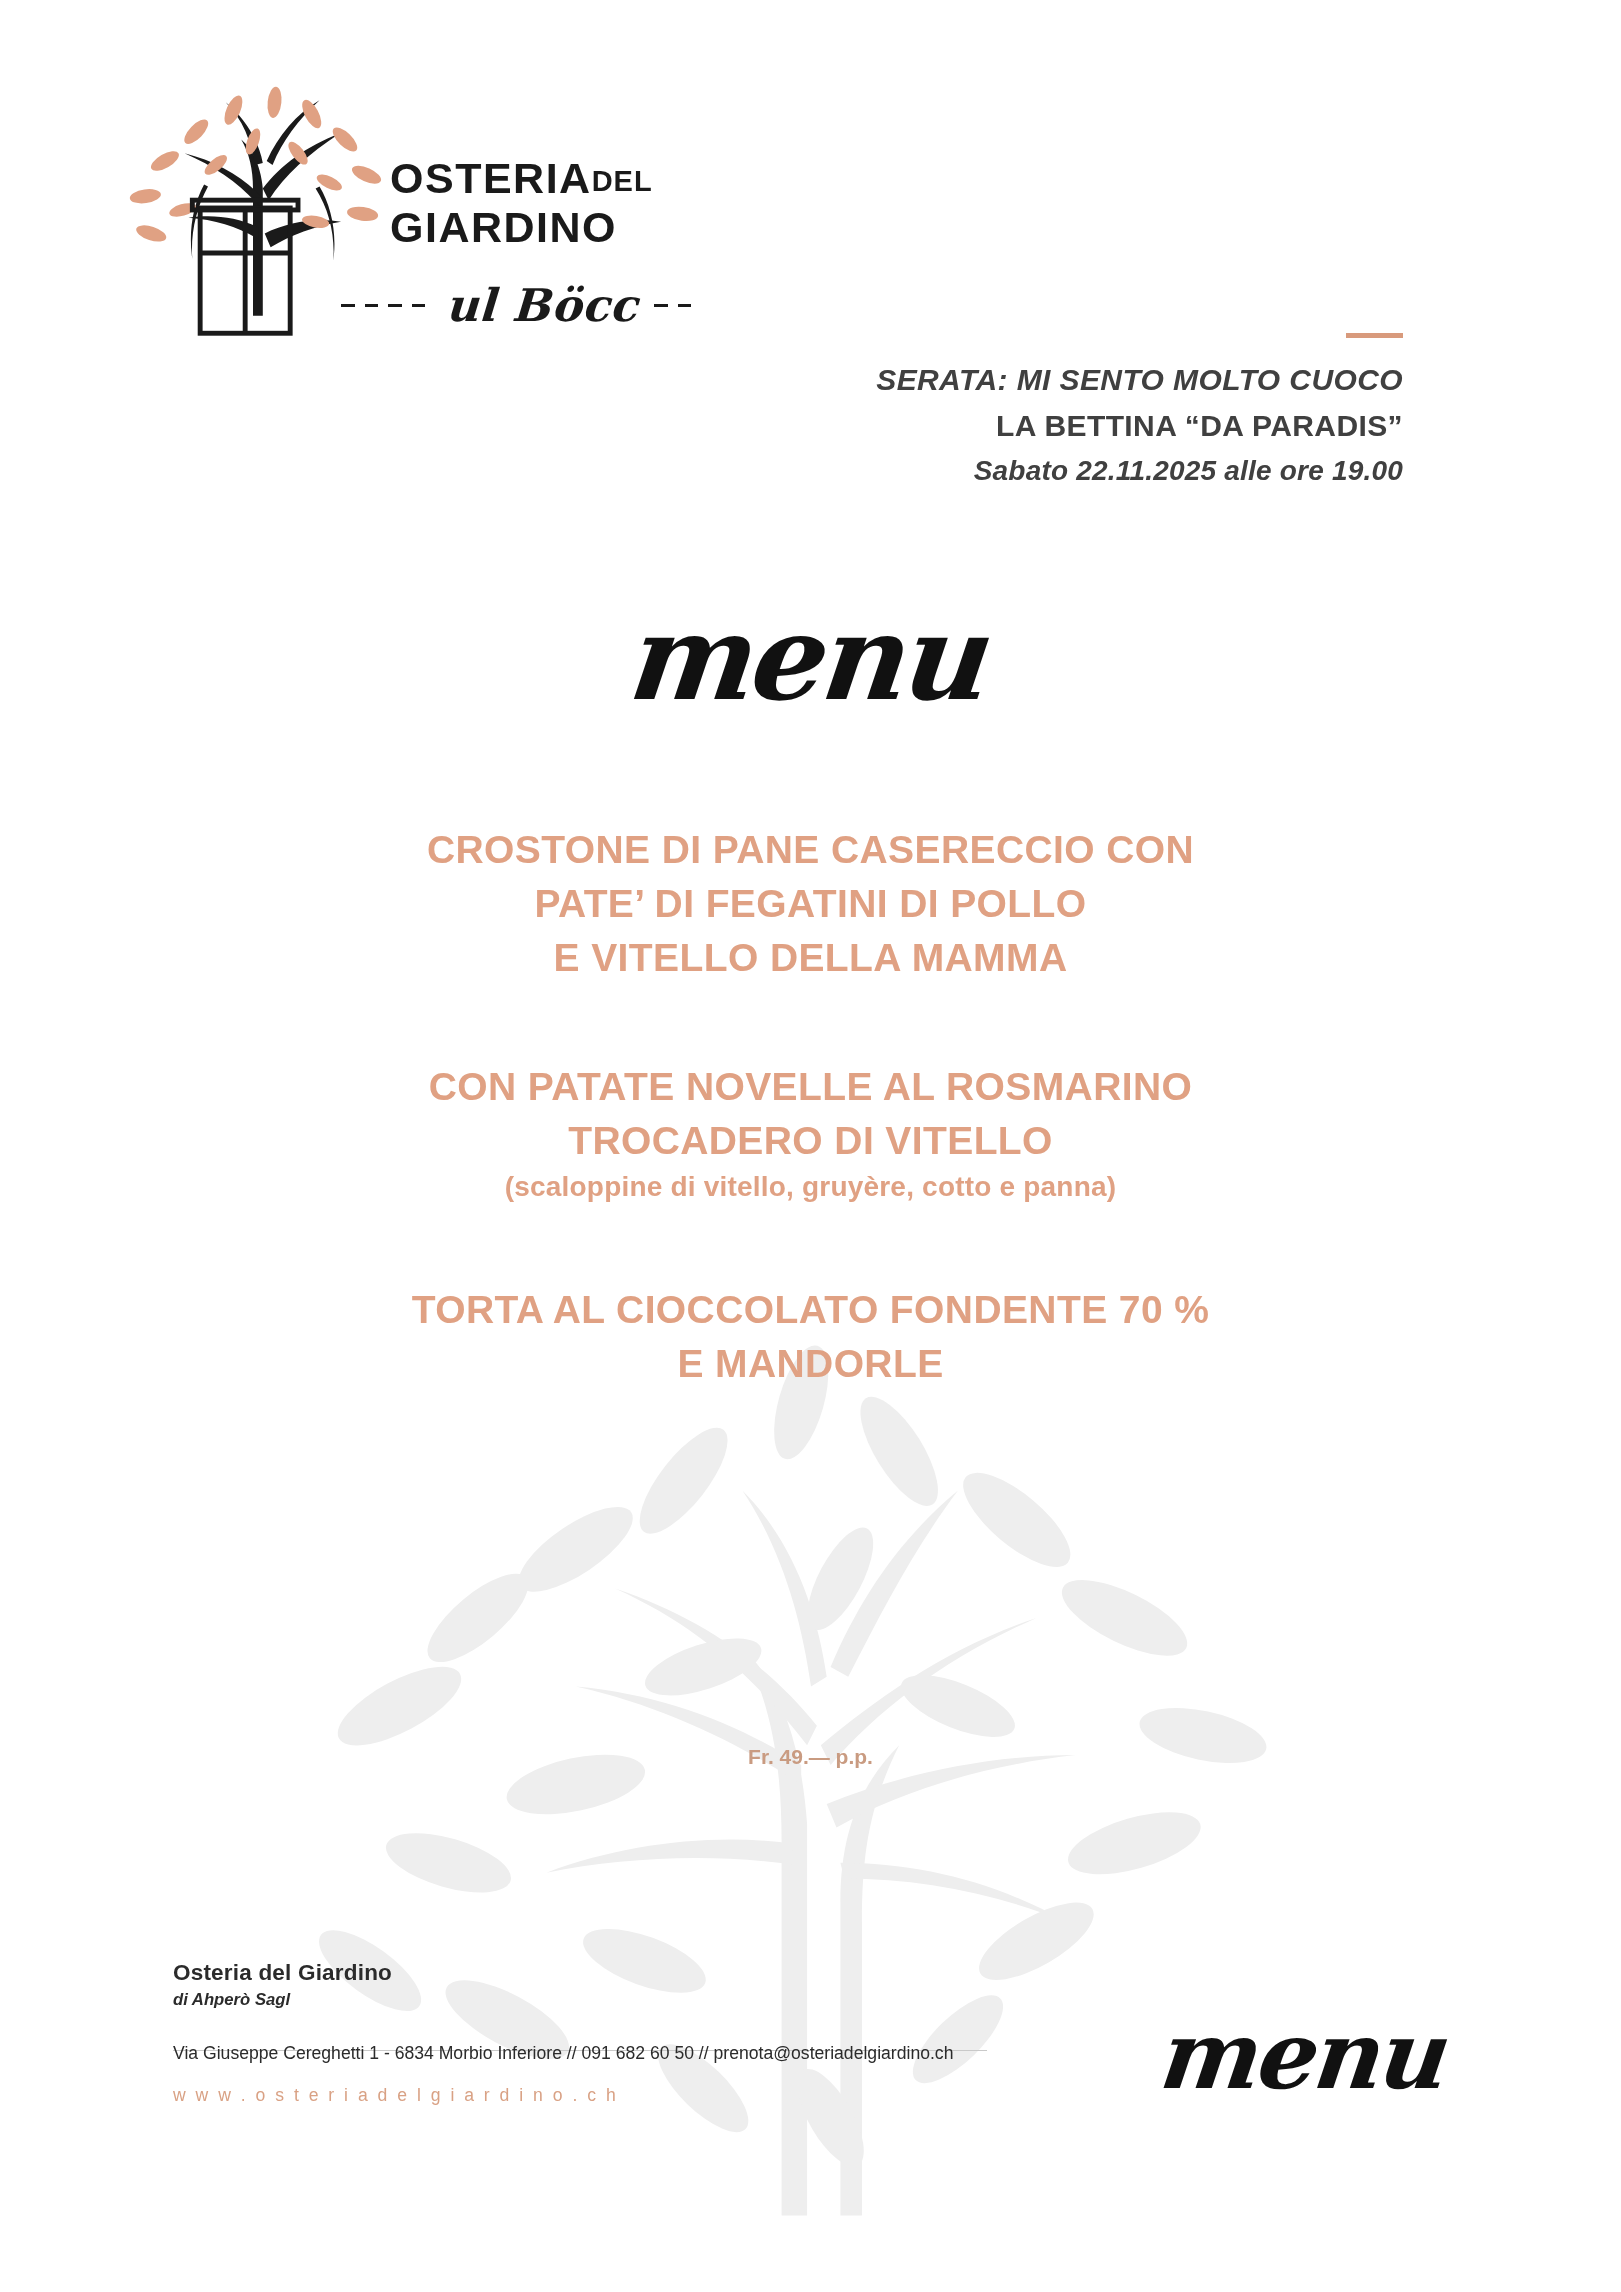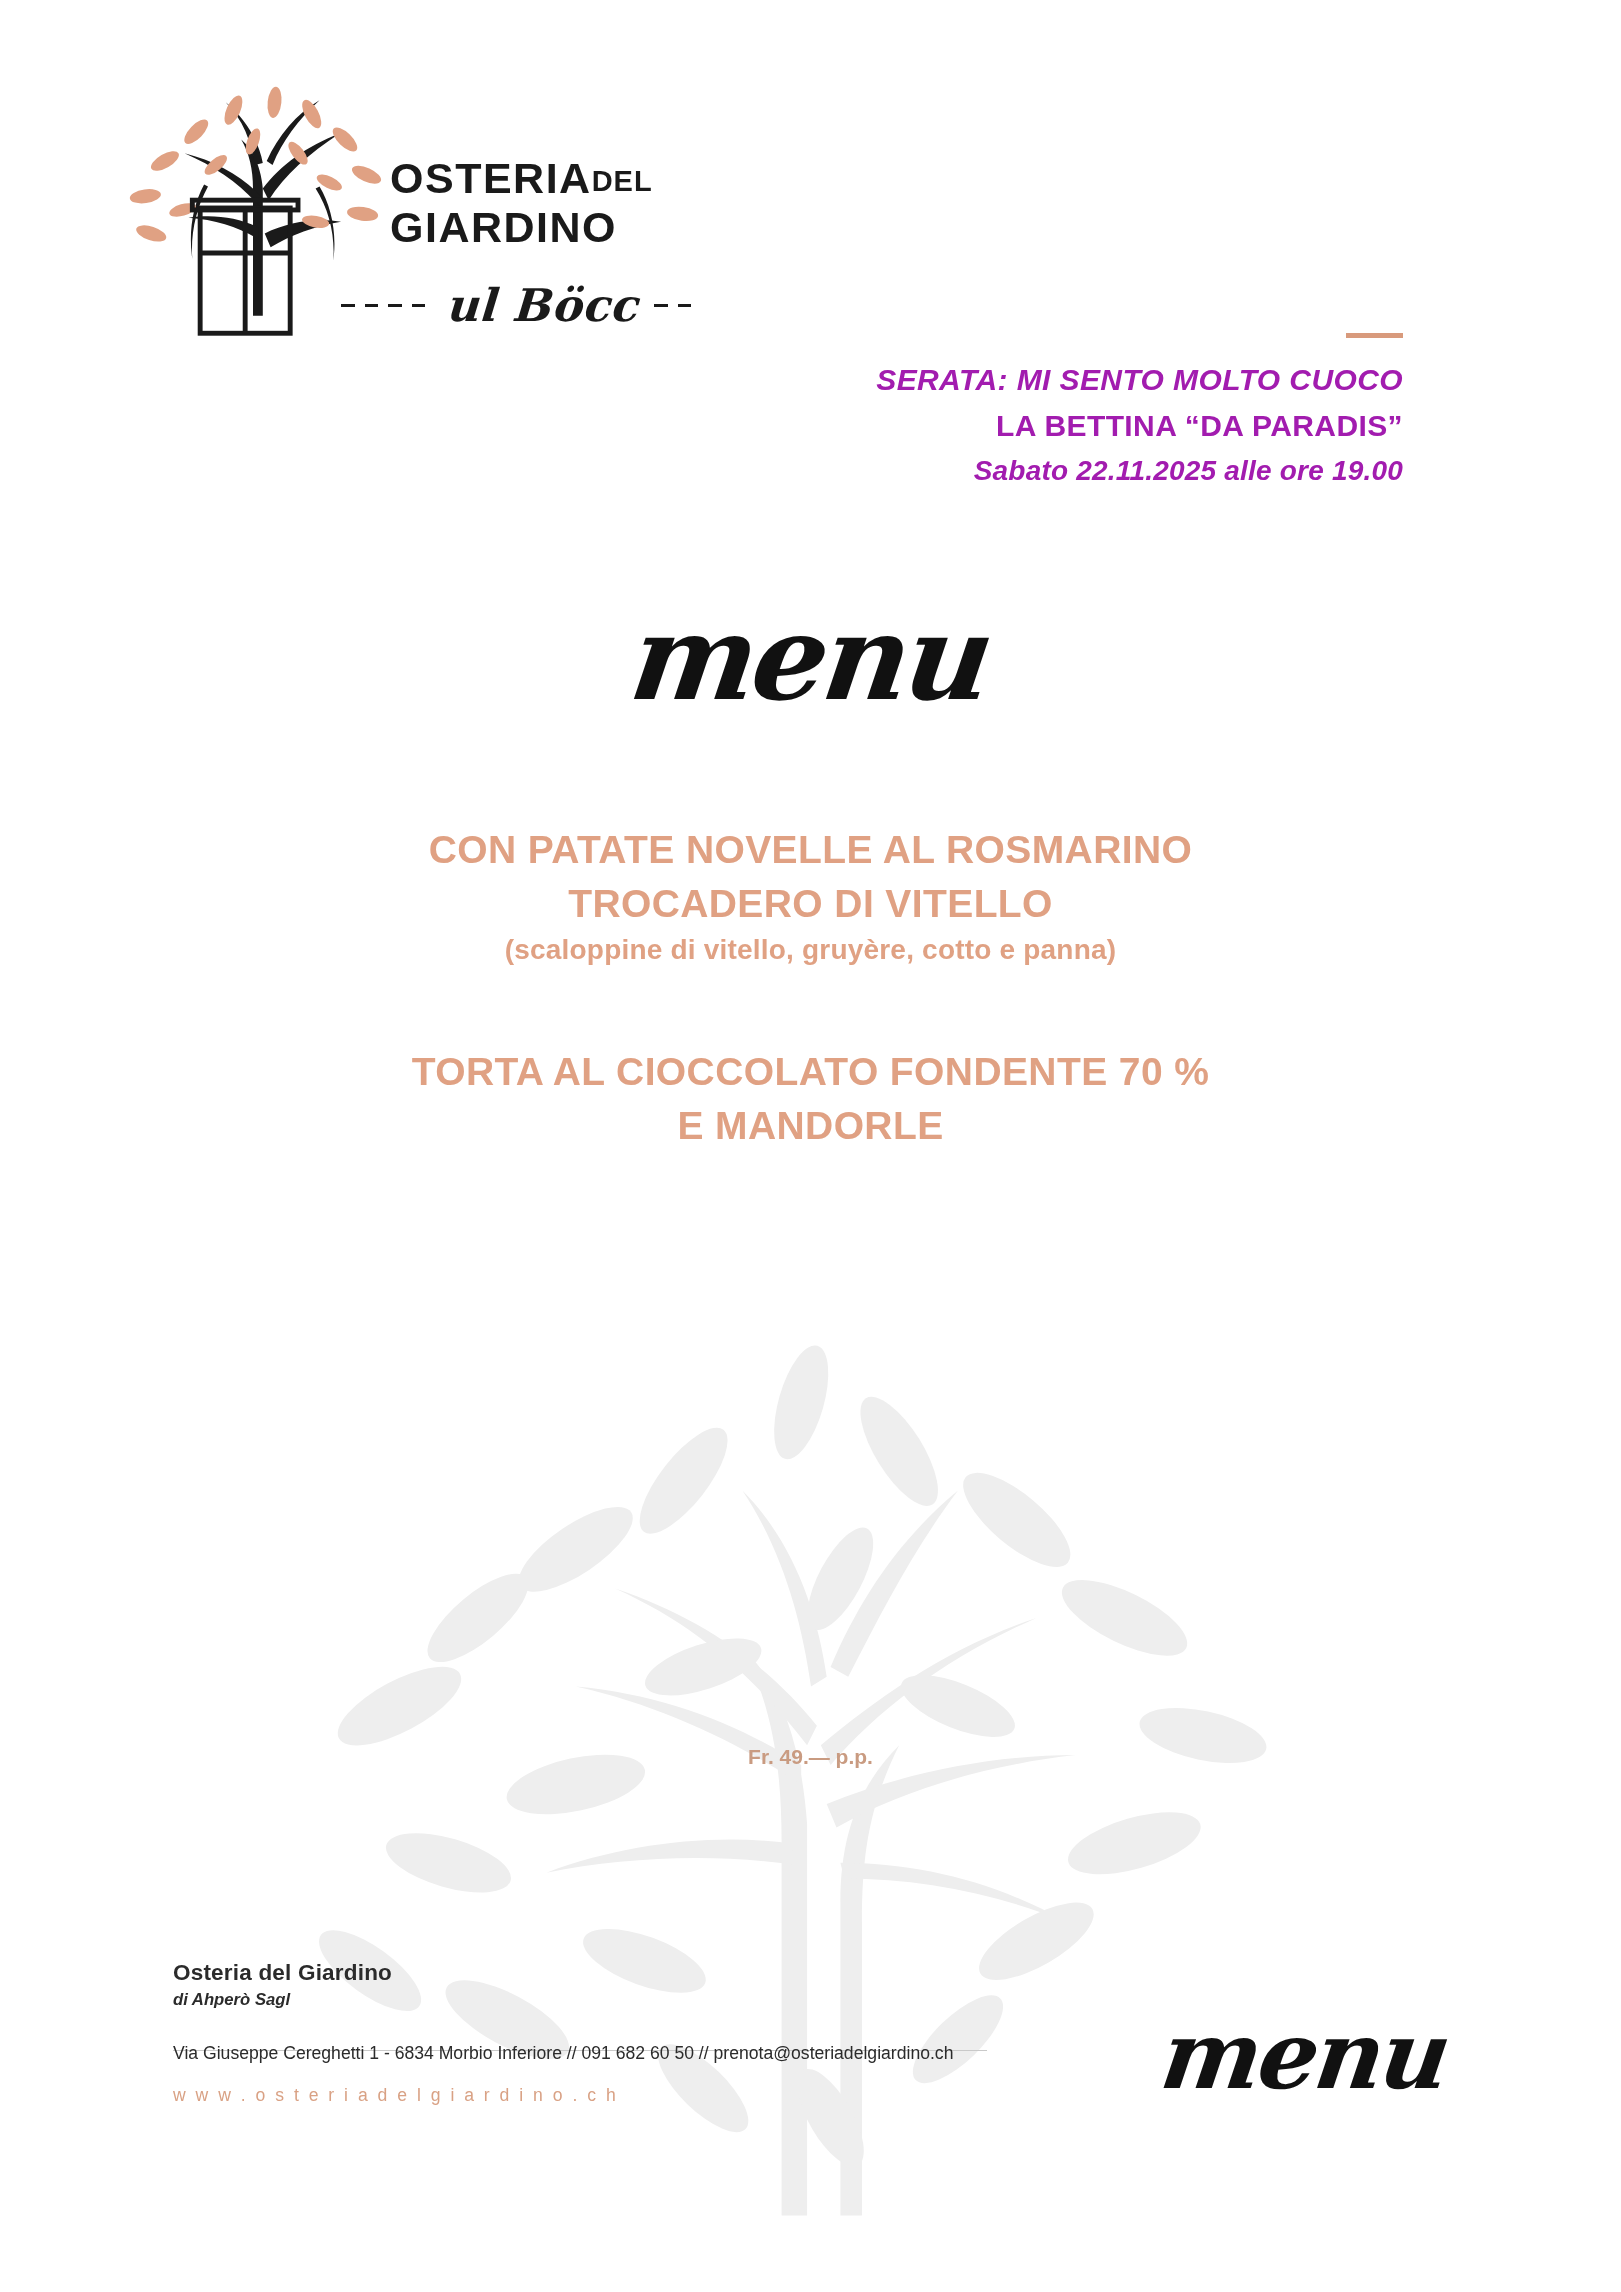--- a/index.html
+++ b/index.html
@@ -93,21 +93,21 @@
     letter-spacing: 0.5px;
     transform: skewX(-6deg);
   }
 
   
   .event-block {
     position: absolute;
     right: 218px;
     top: 333px;
     text-align: right;
-    color: #a21caf;
+    color: #404040;
   }
   .event-rule {
     width: 57px;
     height: 4.9px;
     background: #d89a7c;
     margin-left: auto;
     margin-bottom: 25.5px;
   }
   .event-line1 {
     font-size: 30px;
@@ -344,20 +344,25 @@
     <div class="event-line2">LA BETTINA “DA PARADIS”</div>
     <div class="event-line3">Sabato 22.11.2025 alle ore 19.00</div>
   </div>
 
   <div class="menu-script-title">
     <span class="glyph">menu</span>
   </div>
 
   <div class="courses">
 
+    <div class="course">
+      <div class="course-line">CROSTONE DI PANE CASERECCIO CON</div>
+      <div class="course-line">PATE’ DI FEGATINI DI POLLO</div>
+      <div class="course-line">E VITELLO DELLA MAMMA</div>
+    </div>
 
     <div class="course">
       <div class="course-line">CON PATATE NOVELLE AL ROSMARINO</div>
       <div class="course-line">TROCADERO DI VITELLO</div>
       <div class="course-sub">(scaloppine di vitello, gruyère, cotto e panna)</div>
     </div>
 
     <div class="course">
       <div class="course-line">TORTA AL CIOCCOLATO FONDENTE 70 %</div>
       <div class="course-line">E MANDORLE</div>

